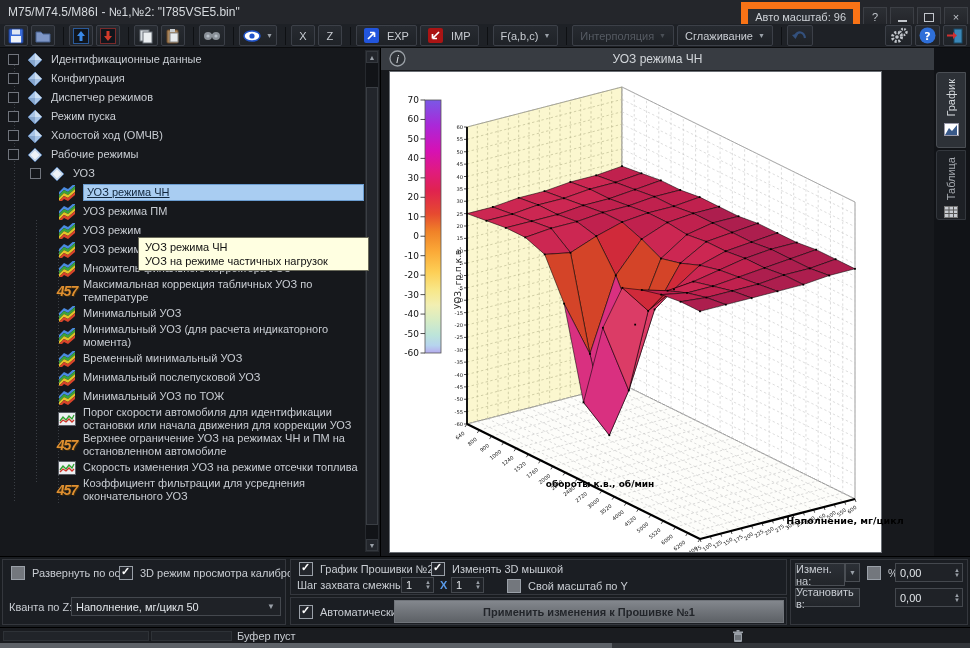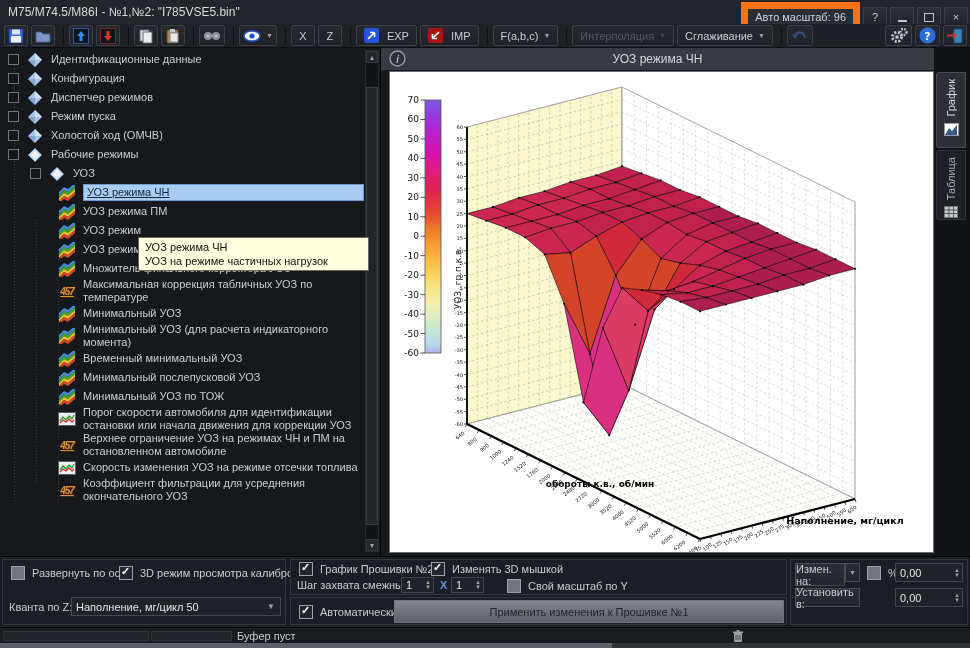--- a/index.html
+++ b/index.html
@@ -34,35 +34,35 @@
   #treepanel{left:0;top:48px;width:381px;height:508px;background:#16181c;border-right:1px solid #000;box-sizing:border-box;}
   #tree-list{position:absolute;left:2px;top:2px;width:362px;
      background-image:repeating-linear-gradient(to bottom,#3a3e44 0 1px,transparent 1px 3px),
                       repeating-linear-gradient(to bottom,#3a3e44 0 1px,transparent 1px 3px),
                       repeating-linear-gradient(to bottom,#3a3e44 0 1px,transparent 1px 3px);
      background-size:1px 100%,1px 58%,1px 100%;background-position:12px 6px,34px 170px,56px 200px;background-repeat:no-repeat;}
   .trow{display:flex;align-items:center;min-height:19px;line-height:13px;}
   .lvl0{padding-left:6px}.lvl1{padding-left:28px}.lvl2{padding-left:56px}
   .expbox{flex:none;width:9px;height:9px;border:1px solid #70747c;background:#14161a;margin-right:7px;}
   .ticon{flex:none;width:18px;margin-right:7px;display:flex;justify-content:center;align-items:center;}
-  .i457{font-size:10px;font-weight:bold;font-style:italic;color:#e09030;text-shadow:1px 1px 0 #3a2a10;letter-spacing:-1px;text-decoration:underline;}
+  .i457{font-size:14px;font-weight:bold;font-style:italic;color:#e09030;text-shadow:1px 1px 0 #3a2a10;letter-spacing:-1px;}
   .tlabel{max-width:283px;}
   .tlabel.sel{flex:1;background:#a9cdf2;color:#11263c;text-decoration:underline;border:1px solid #6a9cd0;
               padding:1px 3px;max-width:none;}
   
   #tree-scroll{left:365px;top:50px;width:14px;height:502px;background:#121418;border:1px solid #26292e;box-sizing:border-box;}
   .sbarrow{position:absolute;left:0;width:12px;height:12px;display:flex;align-items:center;justify-content:center;
            font-size:7px;color:#9aa0a8;background:#23262c;border:1px solid #34383e;box-sizing:border-box;}
   #tree-thumb{position:absolute;left:0;top:36px;width:12px;height:438px;background:#22252b;border:1px solid #3a3e44;box-sizing:border-box;}
   
   #chartpanel{left:381px;top:48px;width:553px;height:508px;background:#17191d;}
   #chartheader{left:381px;top:48px;width:553px;height:22px;background:#383c42;display:flex;align-items:center;}
   #charttitle{position:absolute;left:0;width:100%;text-align:center;font-size:12px;color:#d2d6da;}
   #infoicon{margin-left:8px;z-index:2;}
-  #plotwrap{left:389px;top:71px;width:545px;height:482px;background:#fff;border:1px solid #6a6e74;box-sizing:border-box;}
+  #plotwrap{left:389px;top:71px;width:493px;height:482px;background:#fff;border:1px solid #6a6e74;box-sizing:border-box;}
   
   #tabstrip{left:934px;top:48px;width:36px;height:508px;background:#111317;}
   .vtab{position:absolute;left:2px;width:30px;display:flex;flex-direction:column;align-items:center;
         justify-content:flex-start;padding-top:6px;box-sizing:border-box;border-radius:3px 0 0 3px;}
   .vtab .vtext{writing-mode:vertical-rl;transform:rotate(180deg);font-size:11px;margin-bottom:6px;}
   #tab-graph{top:24px;height:76px;background:#2d3137;border:1px solid #4a4e54;color:#d6dade;}
   #tab-table{top:102px;height:70px;background:#1d2025;border:1px solid #33373d;color:#a6aab0;}
   
   #bottom{left:0;top:556px;width:970px;height:71px;background:#191c20;border-top:1px solid #000;box-sizing:border-box;}
   .grp{position:absolute;border:1px solid #34373d;background:#1b1e23;box-sizing:border-box;}
@@ -70,21 +70,21 @@
       vertical-align:middle;flex:none;position:relative;}
   .cb.checked{background:#23262c;}
   .cb.checked::after{content:"✓";position:absolute;left:1px;top:-2px;color:#fff;font-size:11px;font-weight:bold;}
   .cbl{display:inline-flex;align-items:center;gap:7px;position:absolute;white-space:nowrap;}
   .field{position:absolute;background:#1f2227;border:1px solid #44484e;color:#e2e6ea;display:flex;
          align-items:center;padding:0 4px;box-sizing:border-box;}
   .spinner{position:absolute;right:2px;display:flex;flex-direction:column;font-size:6px;line-height:5px;color:#9aa0a8;}
   .combo .dn{position:absolute;right:5px;font-size:8px;color:#9aa0a8;}
   .pushbtn{position:absolute;display:flex;align-items:center;justify-content:center;
            background:linear-gradient(#2c3036,#22252a);border:1px solid #4a4e54;color:#c9cdd3;box-sizing:border-box;}
-  #applybtn{background:linear-gradient(#83878d,#5d6166);color:#22252a;border:1px solid #70747a;}
+  #applybtn{background:linear-gradient(#83878d,#5d6166);color:#22252a;border:1px solid #70747a;font-weight:bold;}
   .xsep{color:#5a9ae8;font-weight:bold;}
   
   #statusbar{left:0;top:627px;width:970px;height:16px;background:#1a1c20;border-top:1px solid #000;box-sizing:border-box;}
   .statbox{position:absolute;top:3px;height:10px;background:#212429;border:1px solid #2e3237;box-sizing:border-box;}
   #bufmsg{position:absolute;left:237px;top:2px;color:#c9cdd3;}
   #bottomedge1{left:0;top:643px;width:612px;height:5px;background:#5d6167;}
   #bottomedge2{left:612px;top:643px;width:358px;height:5px;background:#33363b;}
   
   #tooltip{left:138px;top:237px;width:231px;background:#ffffe1;border:1px solid #6a6a5a;color:#101010;
            padding:2px 6px;line-height:14px;z-index:50;box-sizing:border-box;}

